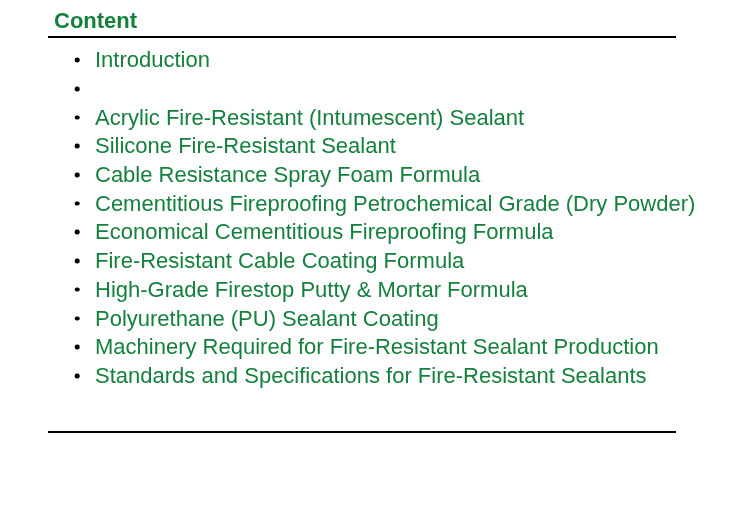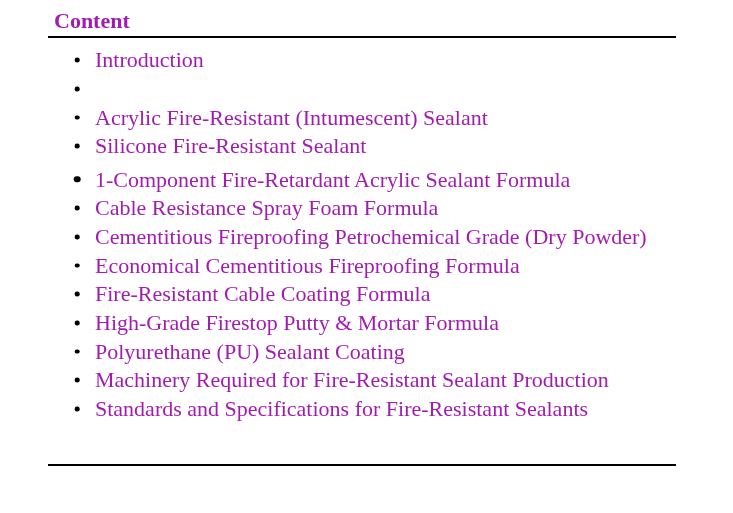--- a/index.html
+++ b/index.html
@@ -6,22 +6,22 @@
     margin: 0;
     padding: 0;
     background: #ffffff;
   }
   .page {
     position: relative;
     width: 733px;
     height: 513px;
     background: #ffffff;
     overflow: hidden;
-    font-family: Liberation Serif, serif;
-    color: #a21caf;
+    font-family: Liberation Sans, sans-serif;
+    color: #15803d;
   }
   .doc {
     position: relative;
     margin-left: 48px;
     width: 628px;
   }
   .page-title {
     margin: 0;
     padding: 8px 0 0 6px;
     font-size: 22px;
@@ -88,24 +88,20 @@
         <span class="bullet"></span>
       </li>
       <li class="toc-row">
         <span class="bullet"></span>
         <span class="toc-label">Acrylic Fire-Resistant (Intumescent) Sealant</span>
       </li>
       <li class="toc-row">
         <span class="bullet"></span>
         <span class="toc-label">Silicone Fire-Resistant Sealant</span>
       </li>
-      <li class="toc-row emph">
-        <span class="bullet"></span>
-        <span class="toc-label">1-Component Fire-Retardant Acrylic Sealant Formula</span>
-      </li>
       <li class="toc-row">
         <span class="bullet"></span>
         <span class="toc-label">Cable Resistance Spray Foam Formula</span>
       </li>
       <li class="toc-row">
         <span class="bullet"></span>
         <span class="toc-label">Cementitious Fireproofing Petrochemical Grade (Dry Powder)</span>
       </li>
       <li class="toc-row">
         <span class="bullet"></span>

